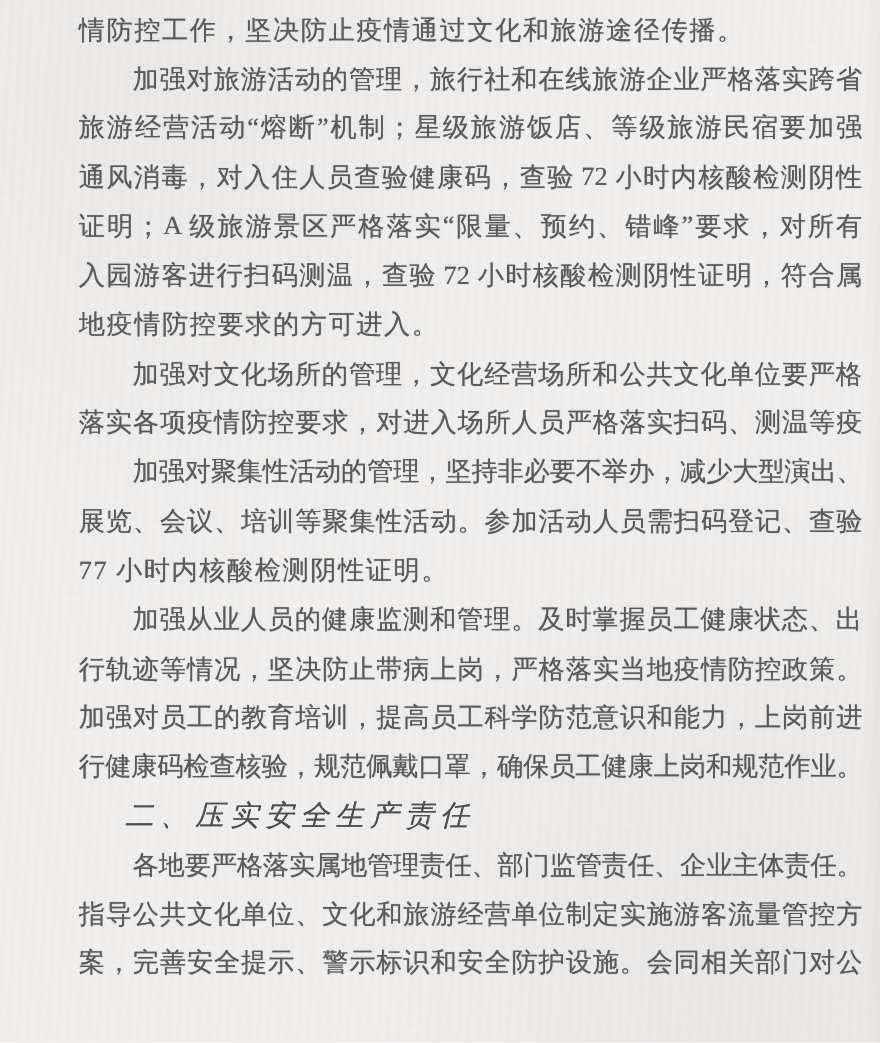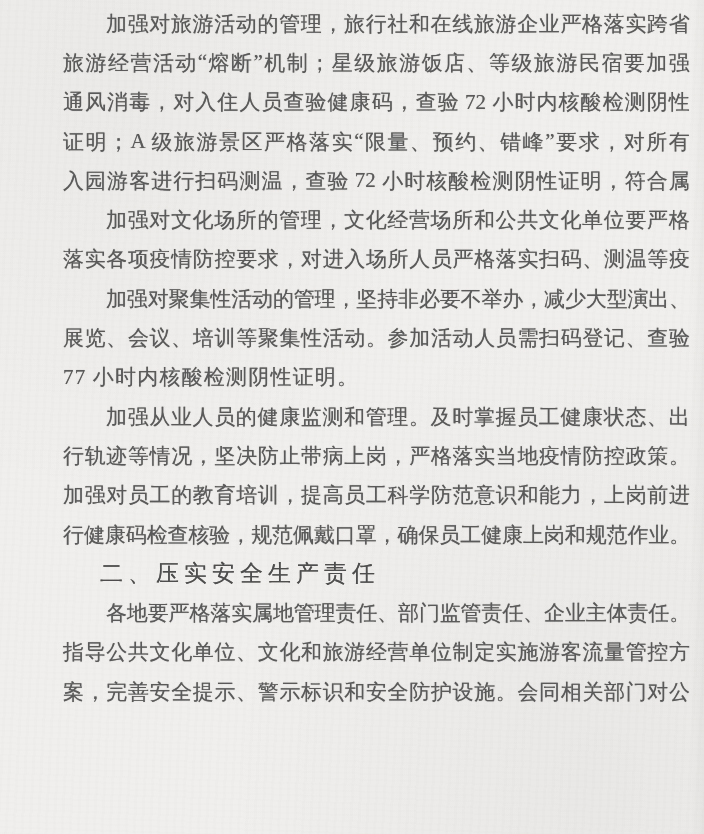--- a/index.html
+++ b/index.html
@@ -37,27 +37,29 @@
   .plain{letter-spacing:1.2px;}
   .indent{margin-left:106px;width:584px;}
   .heading{
     margin-left:100px;width:590px;
     font-family:"Liberation Sans","DejaVu Sans",sans-serif;
     font-size:23px;
     letter-spacing:5px;
     color:#4e4e4e;
     font-weight:500;
     text-shadow:0 0 0.5px rgba(95,95,95,0.9);
+    font-style:italic;
   }
 </style>
 </head>
 <body>
 
 <div class="page">
   <div id="doc">
+      <div class="line plain">情防控工作，坚决防止疫情通过文化和旅游途径传播。</div>
       <div class="line justify indent">
         <span>加</span>
         <span>强</span>
         <span>对</span>
         <span>旅</span>
         <span>游</span>
         <span>活</span>
         <span>动</span>
         <span>的</span>
         <span>管</span>
@@ -195,20 +197,21 @@
         <span>测</span>
         <span>阴</span>
         <span>性</span>
         <span>证</span>
         <span>明</span>
         <span>，</span>
         <span>符</span>
         <span>合</span>
         <span>属</span>
       </div>
+      <div class="line plain">地疫情防控要求的方可进入。</div>
       <div class="line justify indent">
         <span>加</span>
         <span>强</span>
         <span>对</span>
         <span>文</span>
         <span>化</span>
         <span>场</span>
         <span>所</span>
         <span>的</span>
         <span>管</span>

